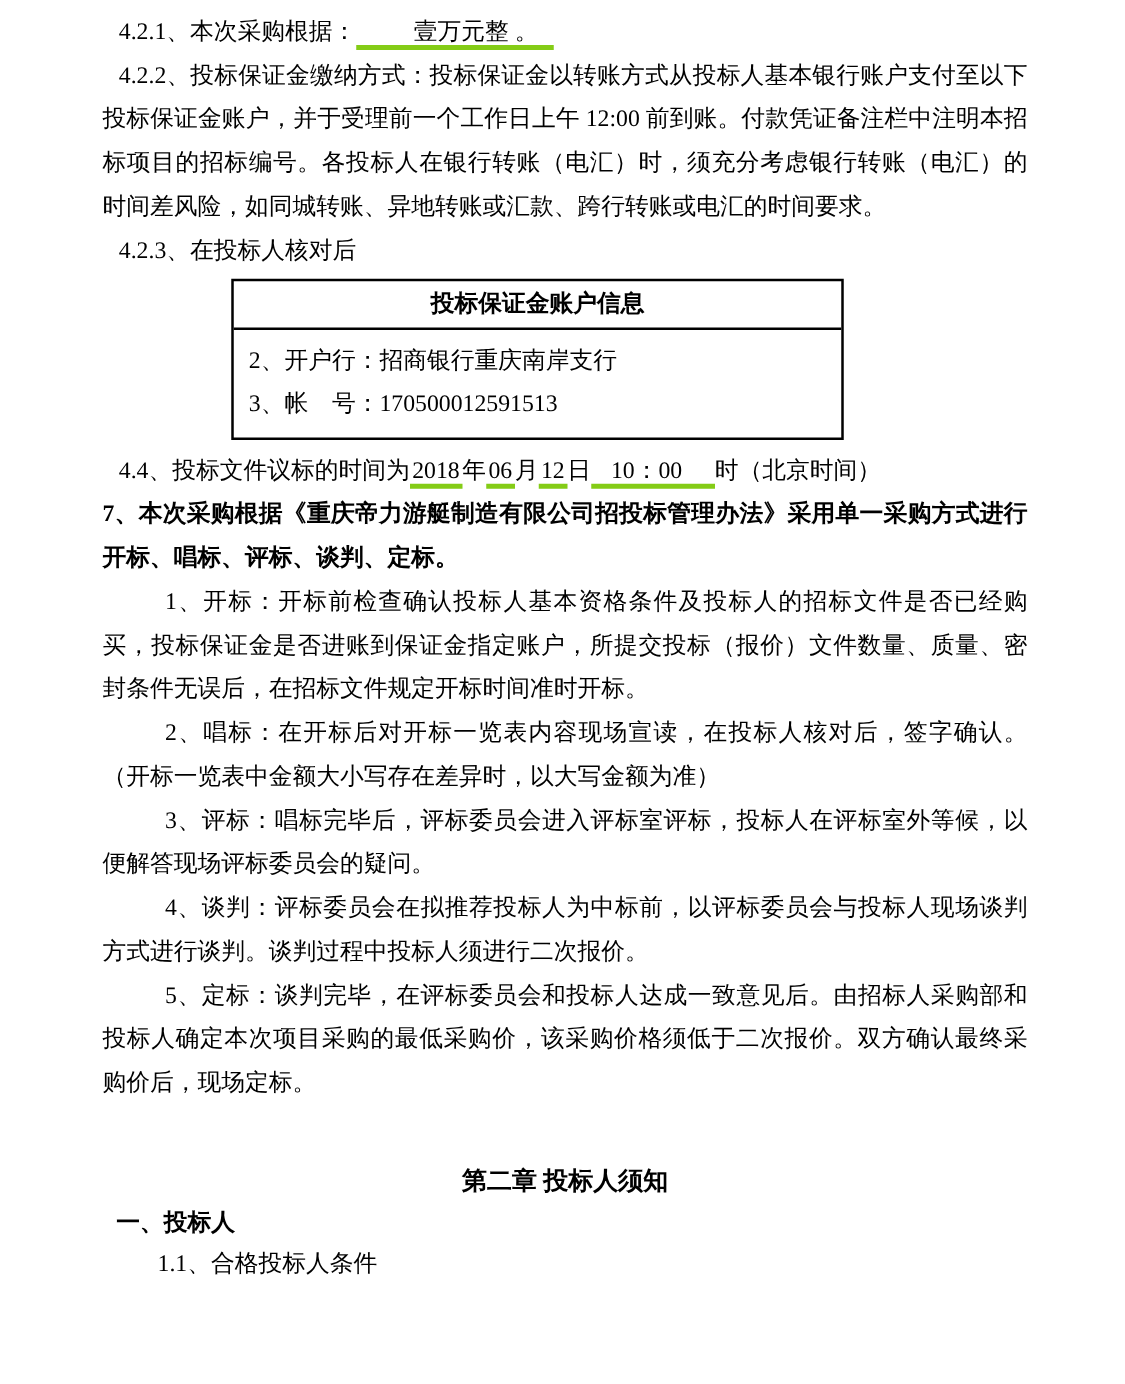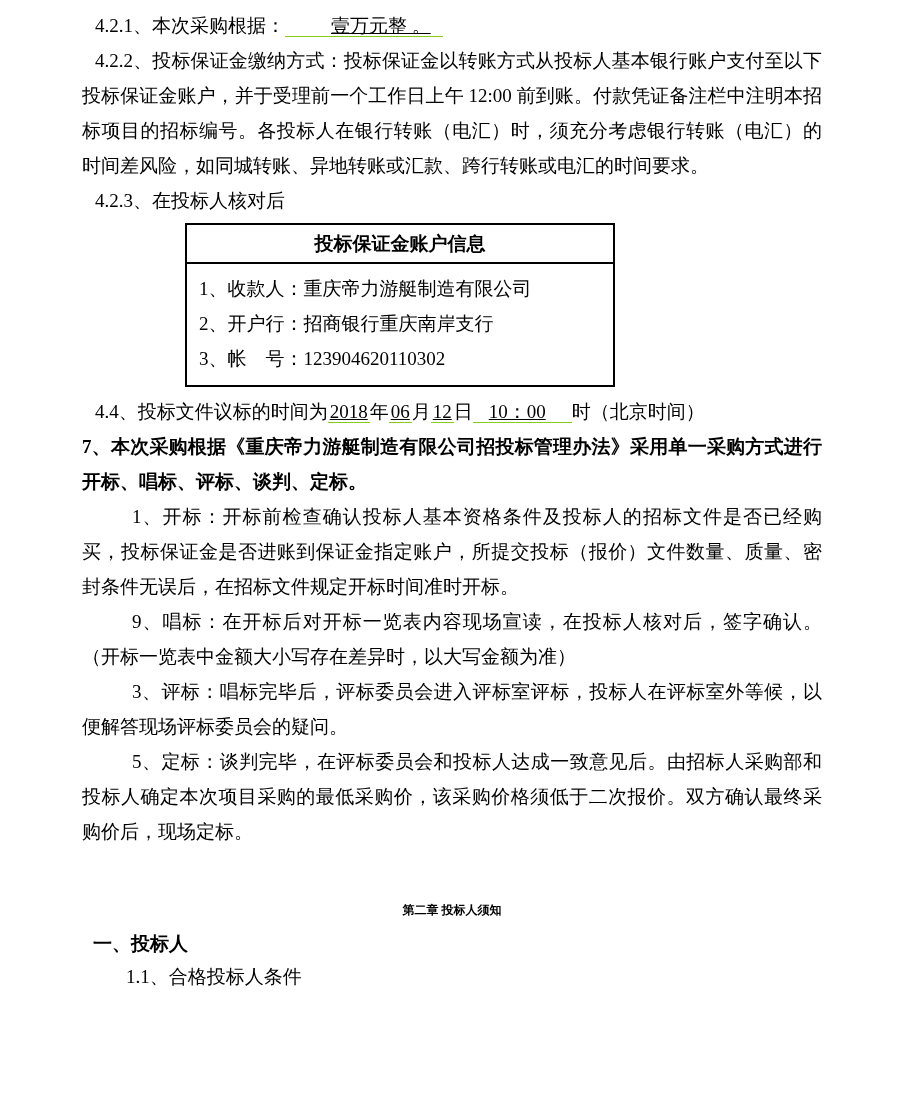--- a/index.html
+++ b/index.html
@@ -22,30 +22,29 @@
   .doc p {
     margin: 0;
     text-align: justify;
   }
   .indent-sm { text-indent: 13px; }
   .indent-sub { text-indent: 50px; }
   .bold { font-weight: bold; }
 
   
   .u {
-    border-bottom: 1px solid #84cc16;
-    text-decoration: underline;
+    border-bottom: 4px solid #84cc16;
   }
   .u-value { padding: 0 12px 0 46px; }
   .u-num   { padding: 0 2px; }
   .u-time  { padding: 0 26px 0 16px; }
 
   
   .acct-table {
-    width: 430px;
+    width: 490px;
     margin: 5px 0 7px 103px;
     border: 2px solid #000;
     box-sizing: border-box;
   }
   .acct-header {
     font-weight: bold;
     text-align: center;
     line-height: 30px;
     padding: 4px 0 3px 0;
     border-bottom: 2px solid #000;
@@ -55,21 +54,21 @@
   }
   .acct-row {
     line-height: 35px;
     text-align: left;
   }
 
   
   .chapter {
     text-align: center !important;
     font-weight: bold;
-    font-size: 12px;
+    font-size: 20px;
     margin-top: 44px !important;
     line-height: 34px;
   }
   .sec-head {
     font-weight: bold;
     line-height: 33px;
     text-indent: 11px;
   }
   .sec-sub {
     line-height: 33px;
@@ -83,34 +82,34 @@
 
   <p class="indent-sm"><span>4.2.1、本次采购根据：</span><span class="u u-value">壹万元整 。</span></p>
 
   <p class="indent-sm">4.2.2、投标保证金缴纳方式：投标保证金以转账方式从投标人基本银行账户支付至以下投标保证金账户，并于受理前一个工作日上午 12:00 前到账。付款凭证备注栏中注明本招标项目的招标编号。各投标人在银行转账（电汇）时，须充分考虑银行转账（电汇）的时间差风险，如同城转账、异地转账或汇款、跨行转账或电汇的时间要求。</p>
 
   <p class="indent-sm">4.2.3、在投标人核对后</p>
 
   <div class="acct-table">
     <div class="acct-header">投标保证金账户信息</div>
     <div class="acct-body">
-      <div class="acct-row">1、收款人：重庆帝力游艇制造有限公司</div>
       <div class="acct-row">2、开户行：招商银行重庆南岸支行</div>
-      <div class="acct-row">3、帐　号：123904620110302</div>
+      <div class="acct-row">3、帐　号：170500012591513</div>
     </div>
   </div>
 
 
   <p class="indent-sm"><span>4.4、投标文件议标的时间为</span><span class="u u-num">2018</span><span>年</span><span class="u u-num">06</span><span>月</span><span class="u u-num">12</span><span>日</span><span class="u u-time">10：00</span><span>时（北京时间）</span></p>
 
   <p class="bold">7、本次采购根据《重庆帝力游艇制造有限公司招投标管理办法》采用单一采购方式进行开标、唱标、评标、谈判、定标。</p>
 
   <p class="indent-sub">1、开标：开标前检查确认投标人基本资格条件及投标人的招标文件是否已经购买，投标保证金是否进账到保证金指定账户，所提交投标（报价）文件数量、质量、密封条件无误后，在招标文件规定开标时间准时开标。</p>
-  <p class="indent-sub">9、唱标：在开标后对开标一览表内容现场宣读，在投标人核对后，签字确认。（开标一览表中金额大小写存在差异时，以大写金额为准）</p>
+  <p class="indent-sub">2、唱标：在开标后对开标一览表内容现场宣读，在投标人核对后，签字确认。（开标一览表中金额大小写存在差异时，以大写金额为准）</p>
   <p class="indent-sub">3、评标：唱标完毕后，评标委员会进入评标室评标，投标人在评标室外等候，以便解答现场评标委员会的疑问。</p>
+  <p class="indent-sub">4、谈判：评标委员会在拟推荐投标人为中标前，以评标委员会与投标人现场谈判方式进行谈判。谈判过程中投标人须进行二次报价。</p>
   <p class="indent-sub">5、定标：谈判完毕，在评标委员会和投标人达成一致意见后。由招标人采购部和投标人确定本次项目采购的最低采购价，该采购价格须低于二次报价。双方确认最终采购价后，现场定标。</p>
 
   <p class="chapter">第二章 投标人须知</p>
 
   <p class="sec-head">一、投标人</p>
 
   <p class="sec-sub">1.1、合格投标人条件</p>
 
 </div>
 

